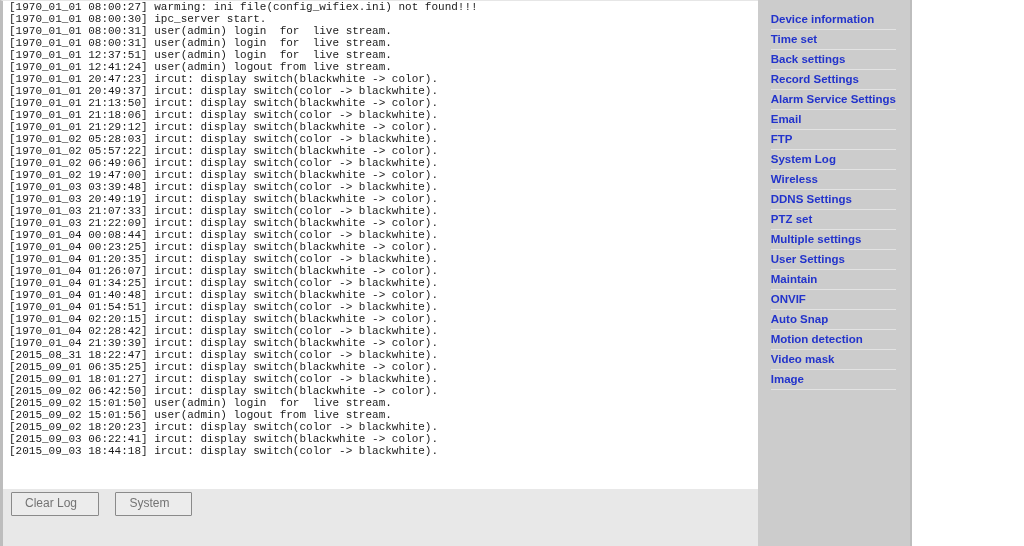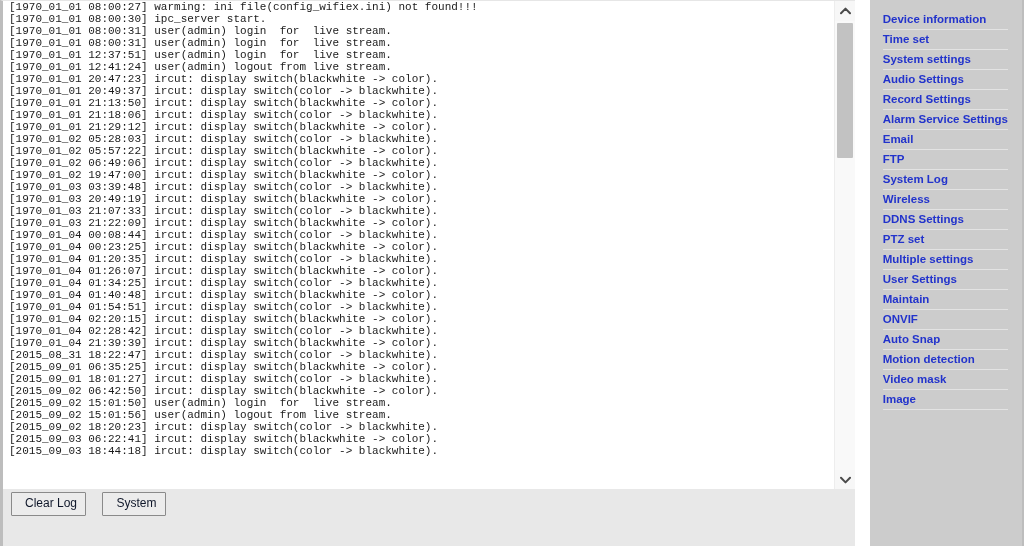--- a/index.html
+++ b/index.html
@@ -9,21 +9,21 @@
   body {
     width: 1024px;
     height: 546px;
     background: #ffffff;
     font-family: "Liberation Sans", sans-serif;
     overflow: hidden;
   }
 
   .app {
     position: relative;
-    width: 1024px;
+    width: 912px;
     height: 546px;
     display: flex;
     background: #ffffff;
     gap: 39px;
   }
 
   
   .log-pane {
     position: relative;
     width: 855px;
@@ -112,24 +112,24 @@
     width: 855px;
     height: 57px;
     background: #e8e8e8;
     border-left: 3px solid #bdbdbd;
     box-sizing: border-box;
     padding: 3px 0 0 8px;
   }
   .btn {
     display: inline-block;
     margin-right: 12px;
-    padding: 3px 8px 4px 13px;
+    padding: 3px 21px 4px 13px;
     font-family: "Liberation Sans", sans-serif;
     font-size: 12px;
-    color: #0f172a;
+    color: #737373;
     background: #ececec;
     border: 1px solid #8a8a8a;
     border-radius: 1px;
     cursor: pointer;
     line-height: 15px;
   }
 
   
   .menu-gap {
     width: 6px;
@@ -212,24 +212,21 @@
   <div class="menu-gap"></div>
 
   <div class="menu-pane" id="menu-pane">
       <div class="menu-item">
         <span class="menu-label">Device information</span>
       </div>
       <div class="menu-item">
         <span class="menu-label">Time set</span>
       </div>
       <div class="menu-item">
-        <span class="menu-label">System settings</span>
-      </div>
-      <div class="menu-item">
-        <span class="menu-label">Audio Settings</span>
+        <span class="menu-label">Back settings</span>
       </div>
       <div class="menu-item">
         <span class="menu-label">Record Settings</span>
       </div>
       <div class="menu-item">
         <span class="menu-label">Alarm Service Settings</span>
       </div>
       <div class="menu-item">
         <span class="menu-label">Email</span>
       </div>

